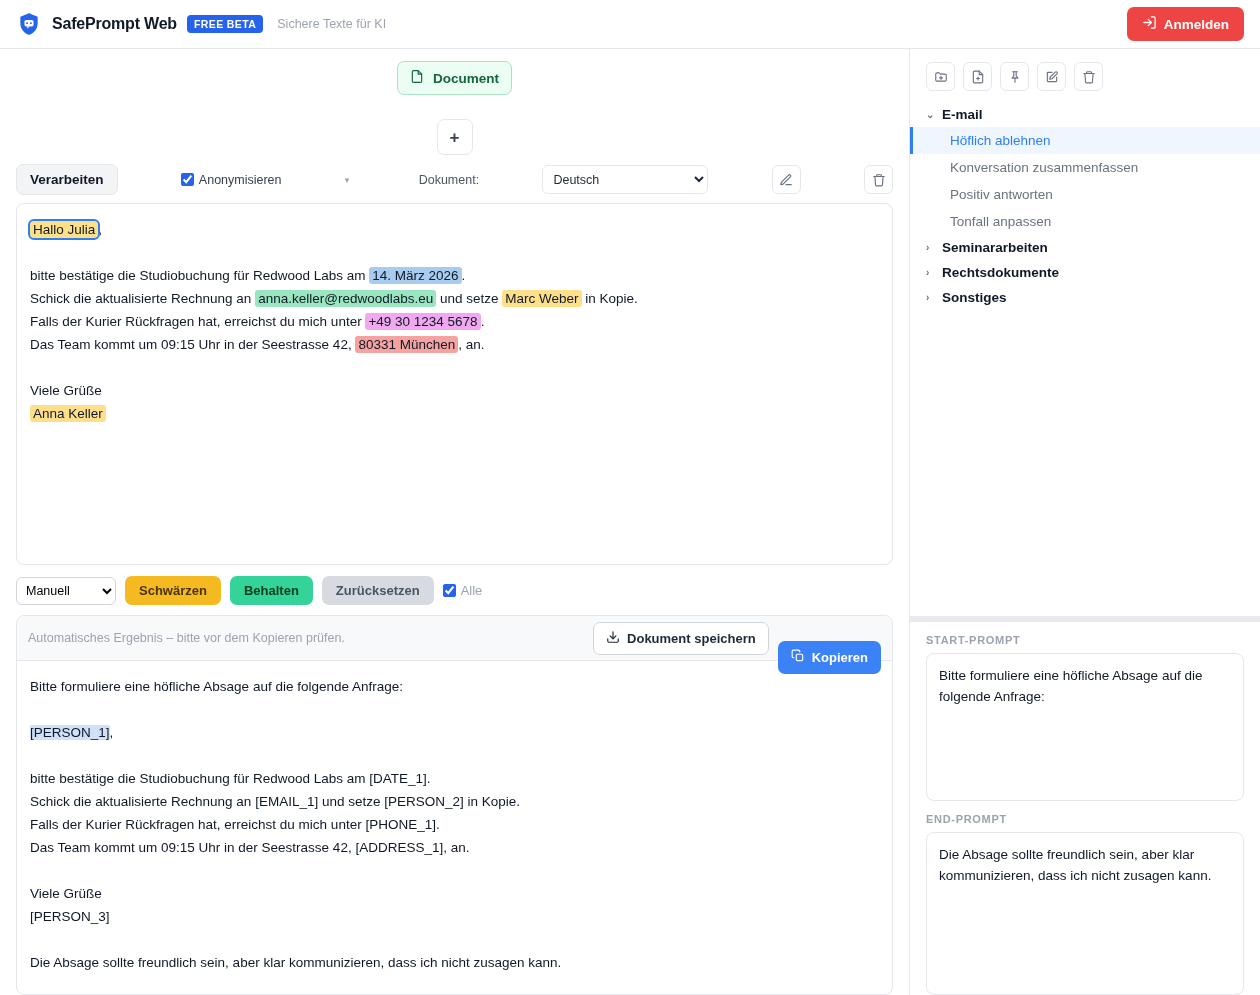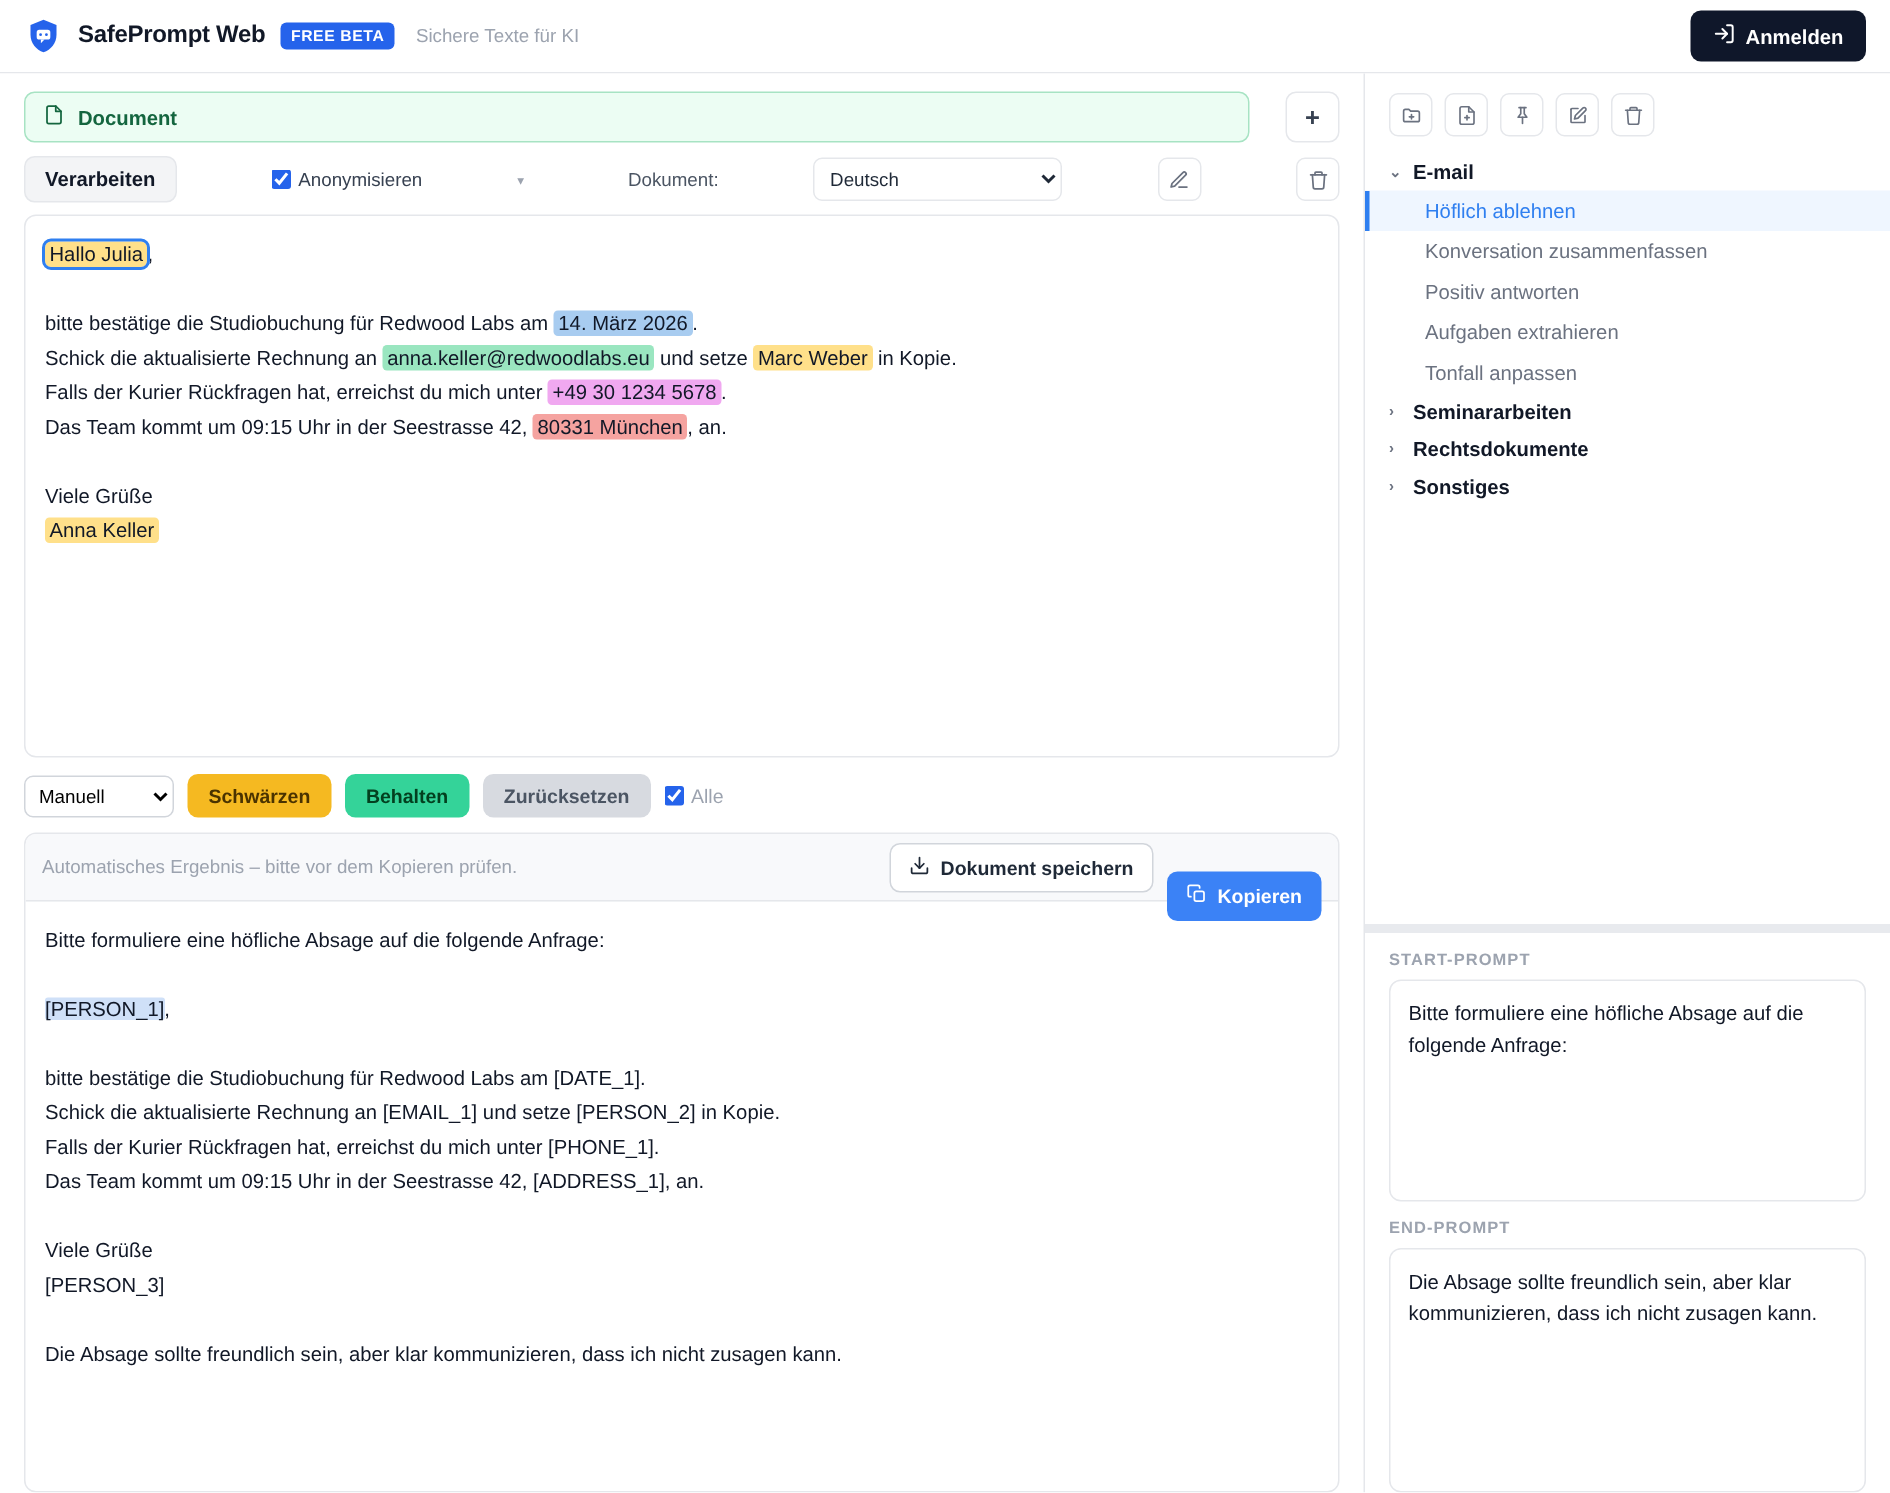--- a/index.html
+++ b/index.html
@@ -32,21 +32,21 @@
     font-size: 10.5px; font-weight: bold;
     letter-spacing: 0.4px;
     padding: 3px 7px; border-radius: 4px;
   }
   .brand-tagline {
     margin-left: 14px; font-size: 12.5px; color: #9ca3af;
   }
   .header-spacer { flex: 1 1 auto; }
   #login-button {
     display: inline-flex; align-items: center; gap: 7px;
-    background: #0f172a; color: #ffffff;
+    background: #ef4444; color: #ffffff;
     border: none; border-radius: 7px;
     padding: 8px 15px; font-size: 13.5px; font-weight: bold;
     font-family: inherit; cursor: pointer;
   }
 
   
   #workspace {
     display: flex;
     height: 946px;
     align-items: stretch;
@@ -60,20 +60,21 @@
   #right-pane {
     width: 350px; flex: 0 0 350px;
     display: flex; flex-direction: column;
     background: #ffffff;
   }
 
   
   #tab-strip {
     display: flex; align-items: center; gap: 24px;
     padding: 12px 16px 0 16px;
+    flex-direction: column;
   }
   .doc-tab {
     flex: 1 1 auto; height: 34px;
     display: flex; align-items: center; gap: 9px;
     background: #ecfdf3; border: 1px solid #a7e3c3;
     border-radius: 7px; padding: 0 12px;
     font-size: 13.5px; font-weight: bold; color: #14663f;
     cursor: pointer;
   }
   #add-tab-button {
@@ -425,21 +426,20 @@
     </div>
 
     <div id="library-tree">
       <div class="tree-folder">
         <span class="tree-caret">⌄</span>
         <span>E-mail</span>
       </div>
       <div class="tree-leaf active">Höflich ablehnen</div>
       <div class="tree-leaf">Konversation zusammenfassen</div>
       <div class="tree-leaf">Positiv antworten</div>
-      <div class="tree-leaf">Aufgaben extrahieren</div>
       <div class="tree-leaf">Tonfall anpassen</div>
 
       <div class="tree-folder">
         <span class="tree-caret">›</span>
         <span>Seminararbeiten</span>
       </div>
       <div class="tree-folder">
         <span class="tree-caret">›</span>
         <span>Rechtsdokumente</span>
       </div>

